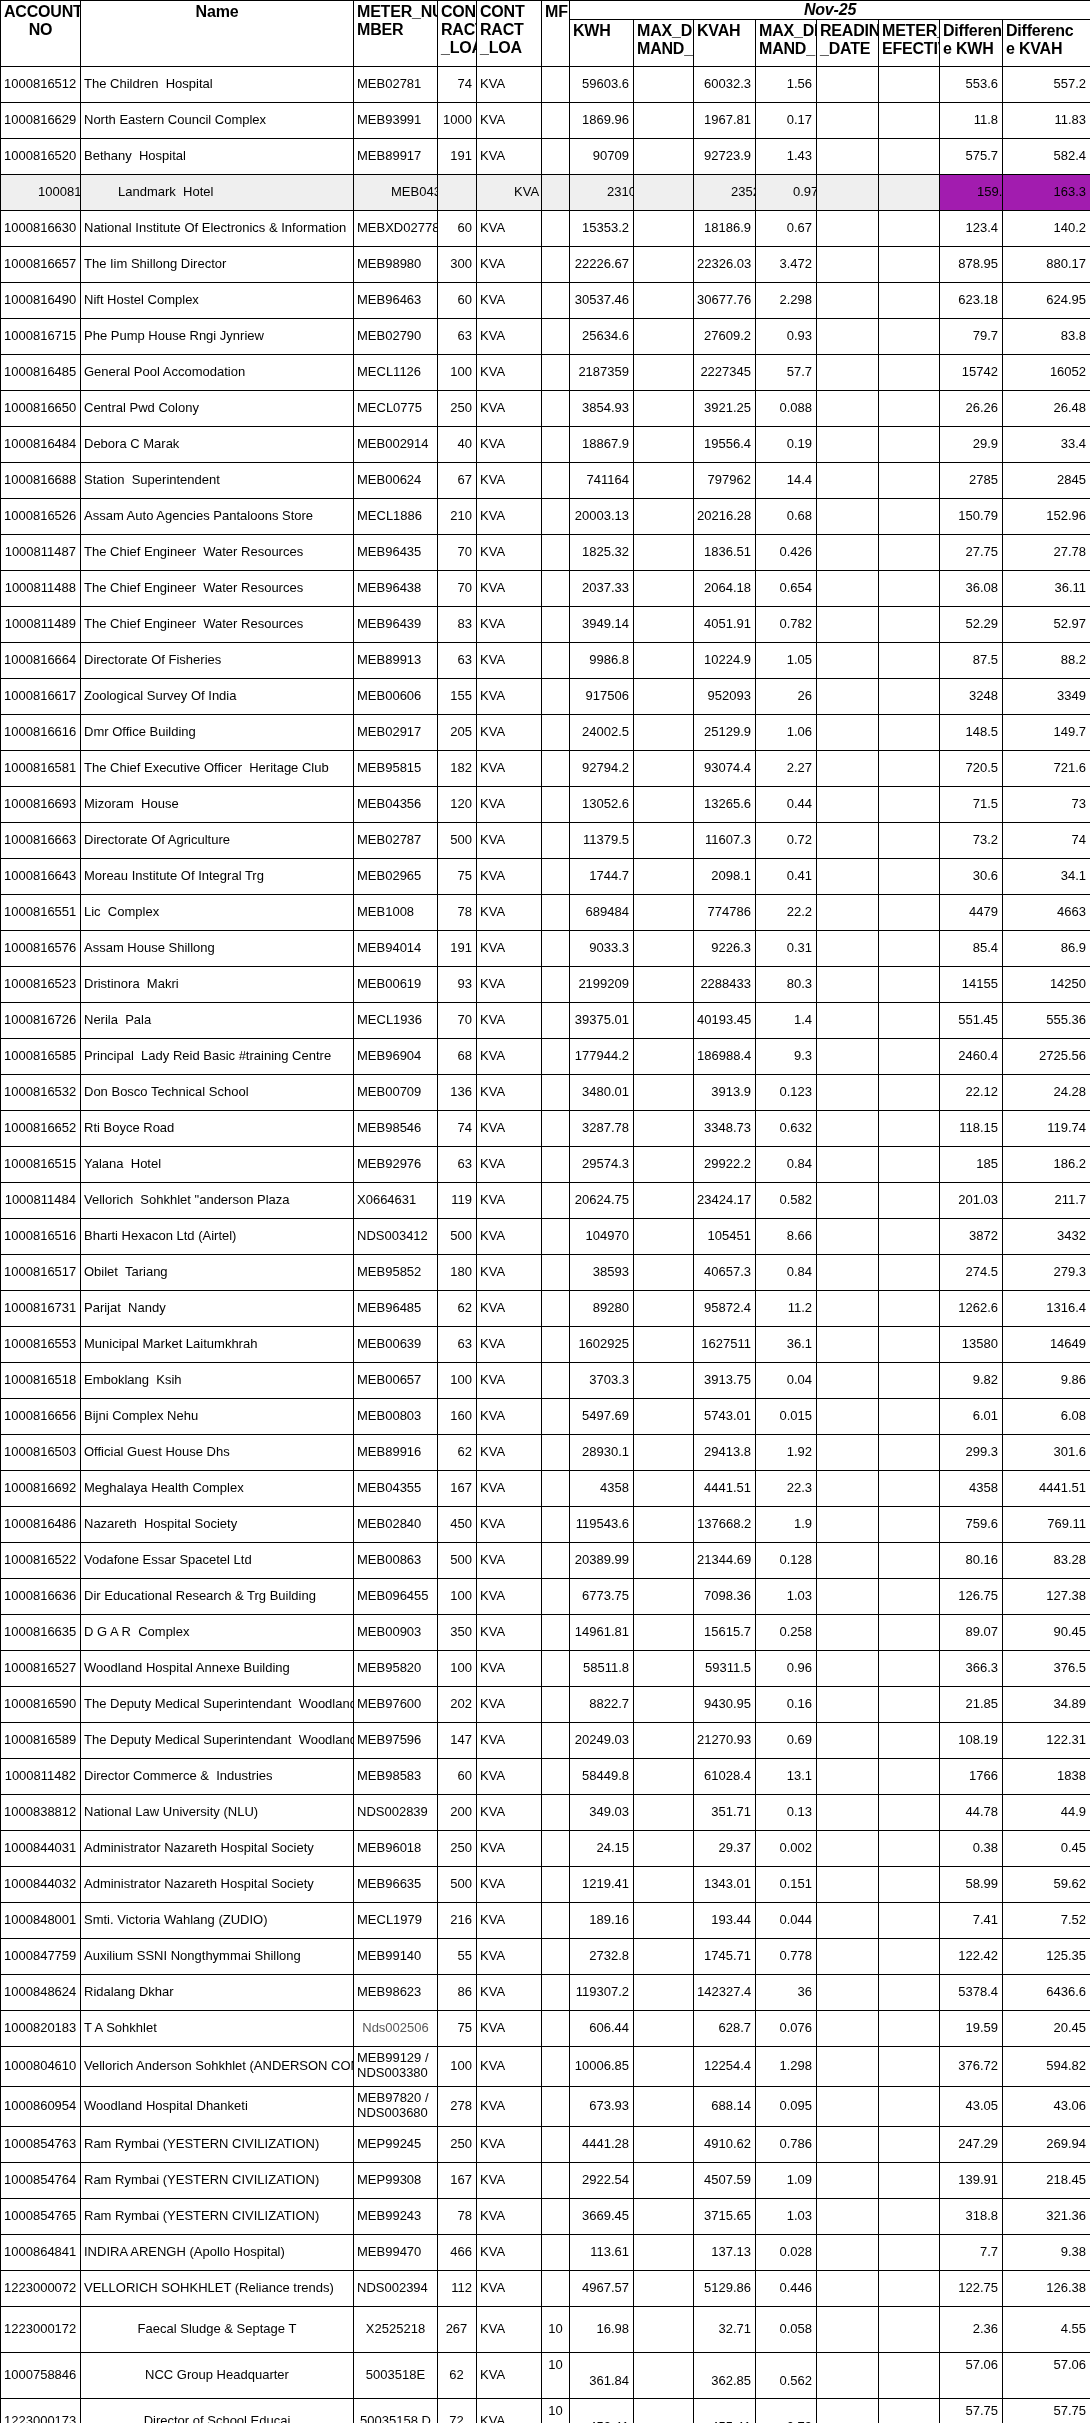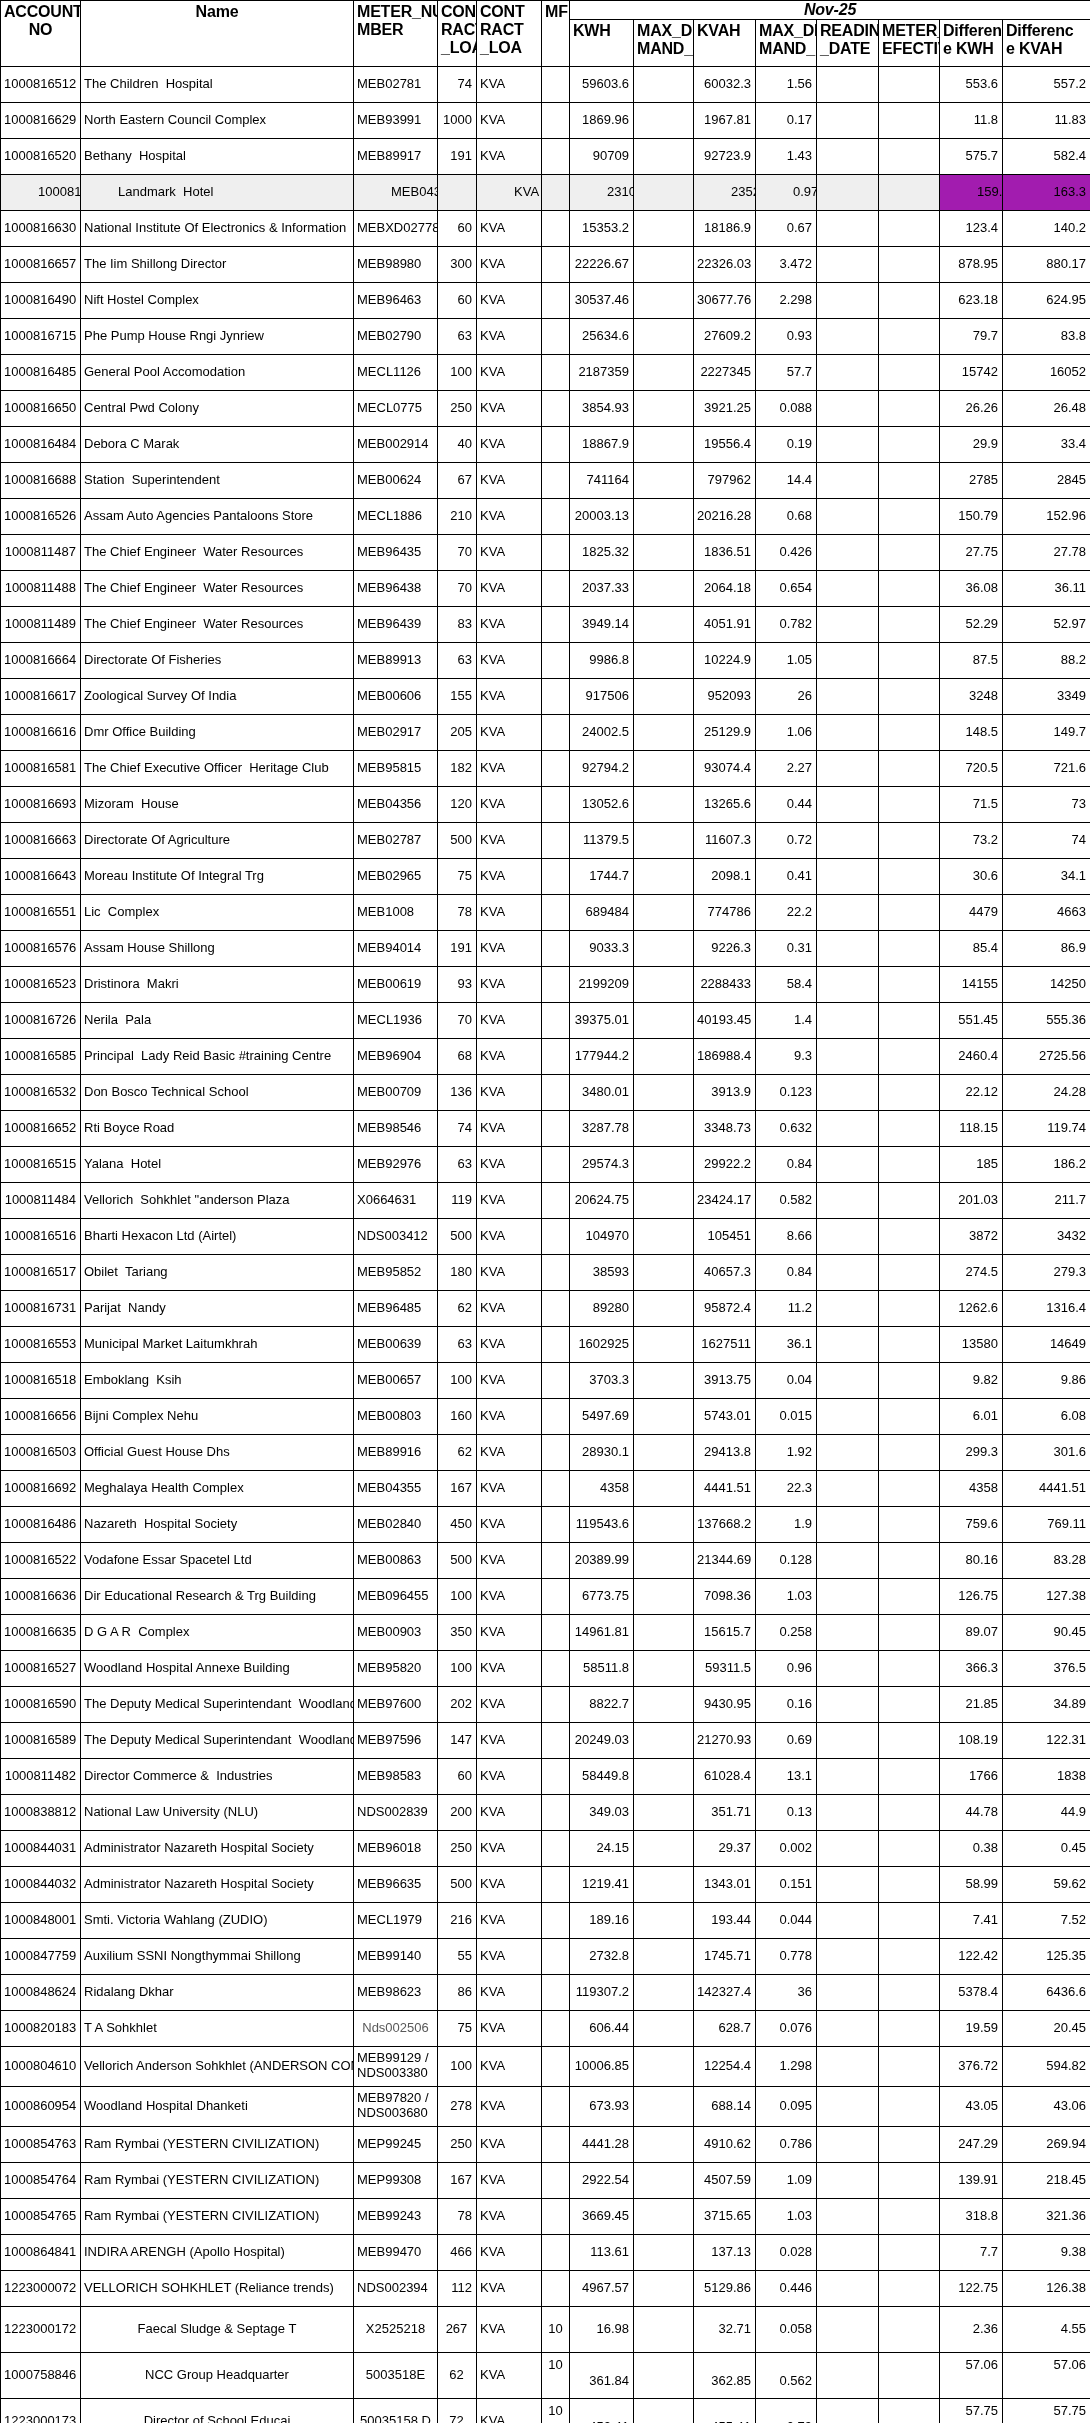--- a/index.html
+++ b/index.html
@@ -494,21 +494,21 @@
         <tr>
           <td class="c-account">1000816523</td>
           <td class="c-name">Dristinora  Makri</td>
           <td class="c-meter">MEB00619</td>
           <td class="c-load">93</td>
           <td class="c-unit">KVA</td>
           <td class="c-mf"></td>
           <td class="c-num c-meas">2199209</td>
           <td class="c-num c-meas"></td>
           <td class="c-num c-meas">2288433</td>
-          <td class="c-num c-meas">58.4</td>
+          <td class="c-num c-meas">80.3</td>
           <td class="c-blank"></td>
           <td class="c-blank"></td>
           <td class="c-num c-diff">14155</td>
           <td class="c-num c-diff">14250</td>
         </tr>
         <tr>
           <td class="c-account">1000816726</td>
           <td class="c-name">Nerila  Pala</td>
           <td class="c-meter">MECL1936</td>
           <td class="c-load">70</td>

